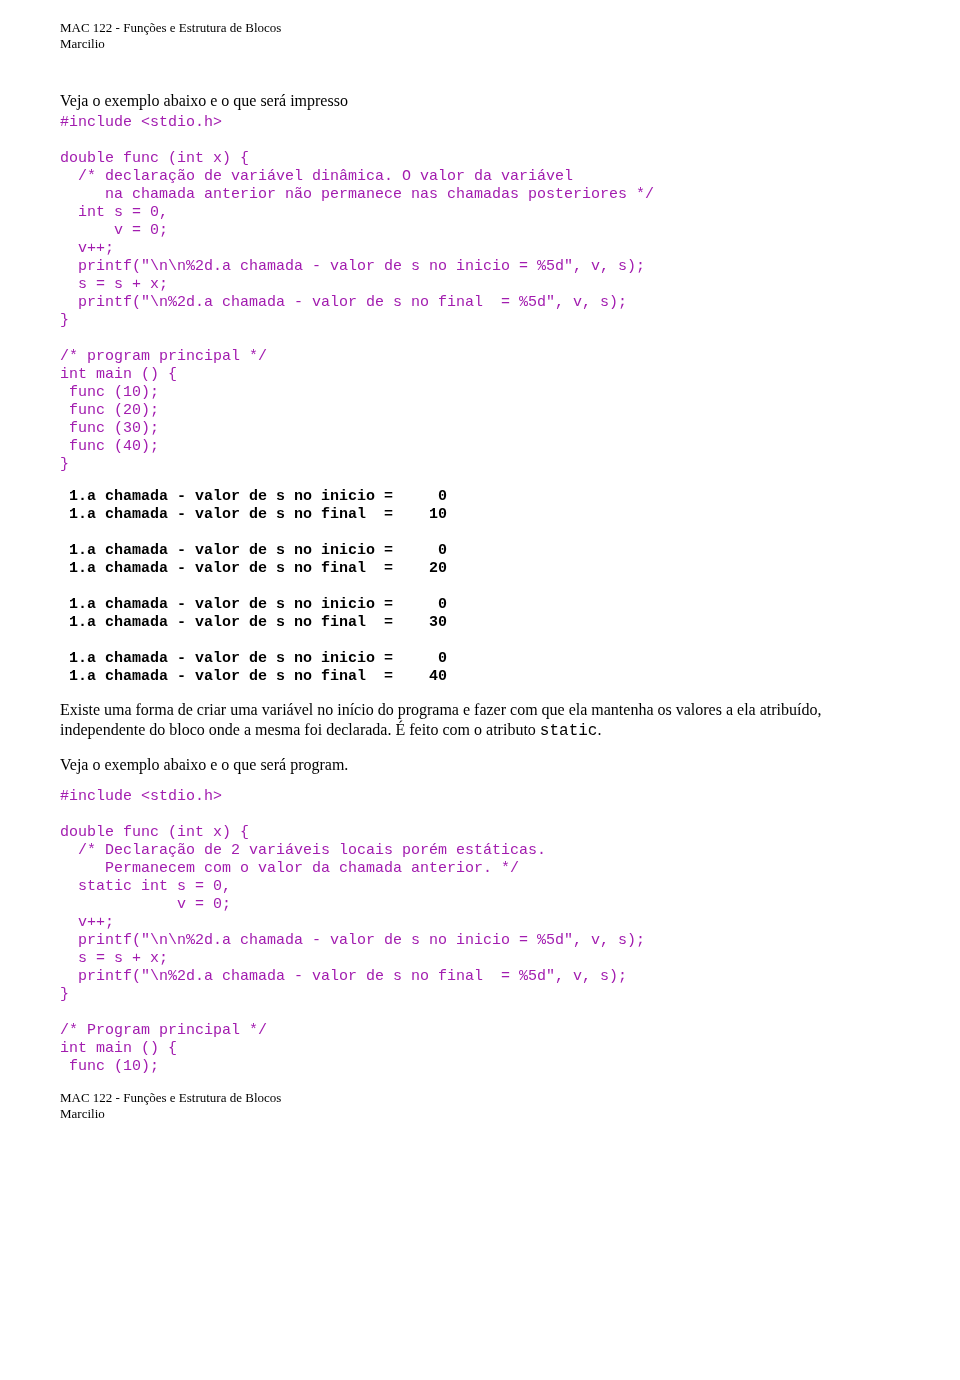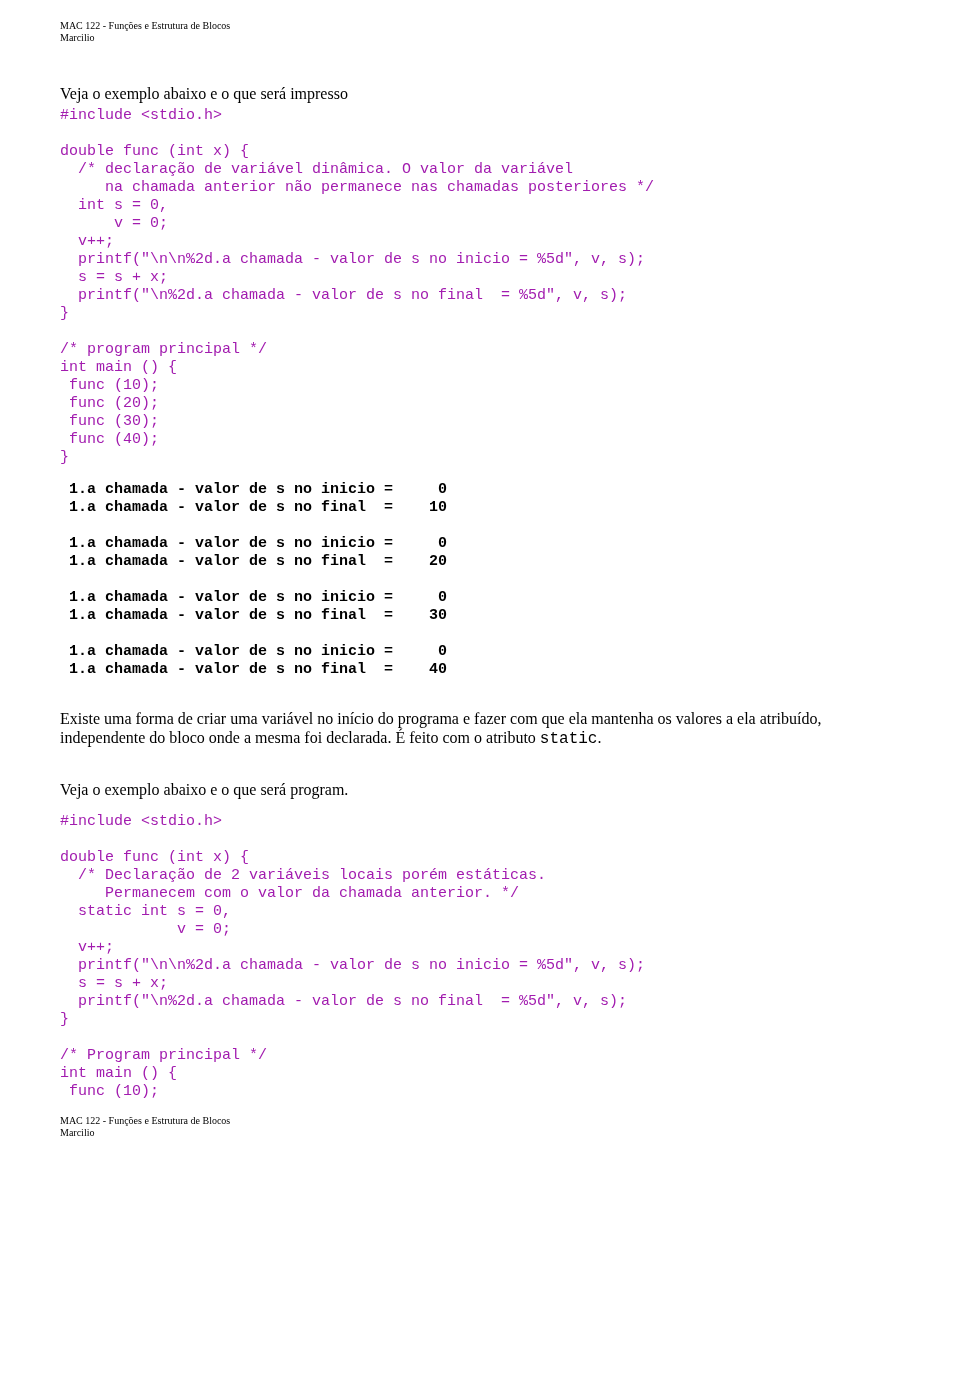--- a/index.html
+++ b/index.html
@@ -6,21 +6,21 @@
       font-family: "Times New Roman", serif;
       font-size: 16px;
       margin: 0;
       padding: 20px 60px;
       width: 960px;
       box-sizing: border-box;
       color: #000;
       line-height: 1.2;
     }
     .header, .footer {
-      font-size: 10px;
+      font-size: 13px;
     }
     .intro {
       margin-top: 40px;
       margin-bottom: 4px;
     }
     .code {
       font-family: "Courier New", monospace;
       font-size: 15px;
       white-space: pre;
       color: #a21caf;
@@ -29,21 +29,21 @@
     .output {
       font-family: "Courier New", monospace;
       font-size: 15px;
       white-space: pre;
       color: #000000;
       font-weight: bold;
       line-height: 1.2;
       margin-top: 8px;
     }
     .para {
-      margin-top: 30px;
+      margin-top: 14px;
       margin-bottom: 14px;
     }
     .mono-inline {
       font-family: "Courier New", monospace;
     }
     .mb { margin-bottom: 14px; }
   </style>
 </head>
 <body>
 

